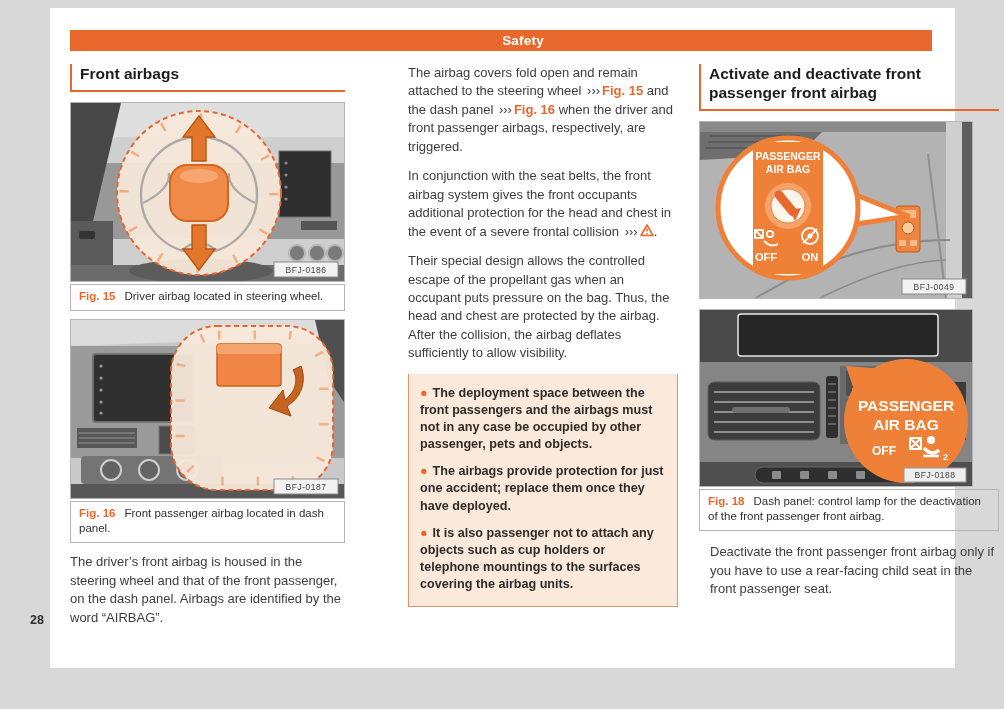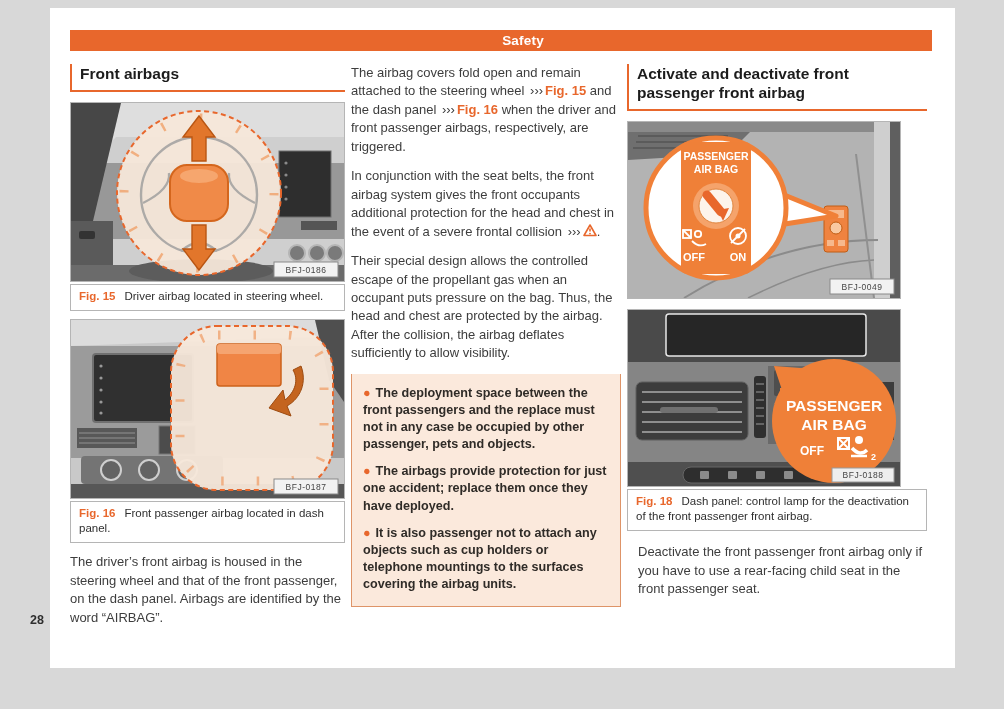--- a/index.html
+++ b/index.html
@@ -2,23 +2,23 @@
 <html><head>
 <meta charset="utf-8">
 <style>
   html,body{margin:0;padding:0;}
   body{font-family:"Liberation Sans",sans-serif;background:#d8d8d8;}
   .canvas{position:relative;width:1004px;height:709px;background:#d8d8d8;overflow:hidden;}
   .page{position:absolute;left:50px;top:8px;width:905px;height:660px;background:#ffffff;}
   .page-number{position:absolute;left:30px;top:613px;font-size:12.5px;font-weight:bold;color:#2e2e2e;}
   .banner{margin:22px 23px 0 20px;height:21px;line-height:21px;background:#E8672C;color:#fff;
           font-size:13.5px;font-weight:bold;text-align:center;letter-spacing:.2px;padding-left:44px;}
-  .columns{display:flex;gap:6px;margin:13px 23px 0 20px;}
+  .columns{display:flex;gap:21px;margin:13px 23px 0 20px;}
   .col-left{width:275px;flex:none;}
-  .col-mid{width:270px;flex:none;}
+  .col-mid{width:270px;flex:none;margin-left:42px;}
   .col-right{width:300px;flex:none;}
   h2.sec{margin:0 0 10px 0;font-size:15.5px;font-weight:bold;color:#1c1c1c;line-height:1.22;
          border-left:2px solid #E8672C;border-bottom:2px solid #E8672C;padding:1px 0 6px 8px;}
   p.body{margin:0 0 11px 0;font-size:13px;line-height:1.42;color:#3d3d3d;}
   .fig{margin-bottom:8px;}
   .fig-img{display:block;border:1px solid #b5b5b5;}
   .fig-cap{border:1px solid #b5b5b5;margin-top:2px;padding:4px 8px 6px;font-size:11.5px;
            line-height:1.32;color:#2f2f2f;}
   .fig-label{color:#E8672C;font-weight:bold;margin-right:9px;}
   .figref{color:#E8672C;font-weight:bold;}
@@ -142,21 +142,21 @@
         <p class="body"><span>In conjunction with the seat belts, the front airbag system gives the front occupants additional protection for the head and chest in the event of a severe frontal collision </span><span class="refmark">›››</span><svg class="inline-warn" width="14" height="13" viewBox="0 0 14 13">
               <polygon points="7,1 13,11.5 1,11.5" fill="none" stroke="#E8672C" stroke-width="1.6" stroke-linejoin="round"></polygon>
               <line x1="7" y1="4.6" x2="7" y2="7.6" stroke="#E8672C" stroke-width="1.6"></line>
               <circle cx="7" cy="9.6" r="0.9" fill="#E8672C"></circle>
             </svg><span>.</span></p>
 
         <p class="body">Their special design allows the controlled escape of the propellant gas when an occupant puts pressure on the bag. Thus, the head and chest are protected by the airbag. After the collision, the airbag deflates sufficiently to allow visibility.</p>
 
         <div class="warnbox">
           <div class="warn-body">
-            <div class="warn-item"><span class="dot">●</span><span>The deployment space between the front passengers and the replace must not in any case be occupied by other passenger, pets and objects.</span></div>
+            <div class="warn-item"><span class="dot">●</span><span>The deployment space between the front passengers and the airbags must not in any case be occupied by other passenger, pets and objects.</span></div>
             <div class="warn-item"><span class="dot">●</span><span>The airbags provide protection for just one accident; replace them once they have deployed.</span></div>
             <div class="warn-item"><span class="dot">●</span><span>It is also passenger not to attach any objects such as cup holders or telephone mountings to the surfaces covering the airbag units.</span></div>
           </div>
         </div>
       </div>
 
       <div class="col-right">
         <h2 class="sec">Activate and deactivate front passenger front airbag</h2>
 
         <div class="fig">

